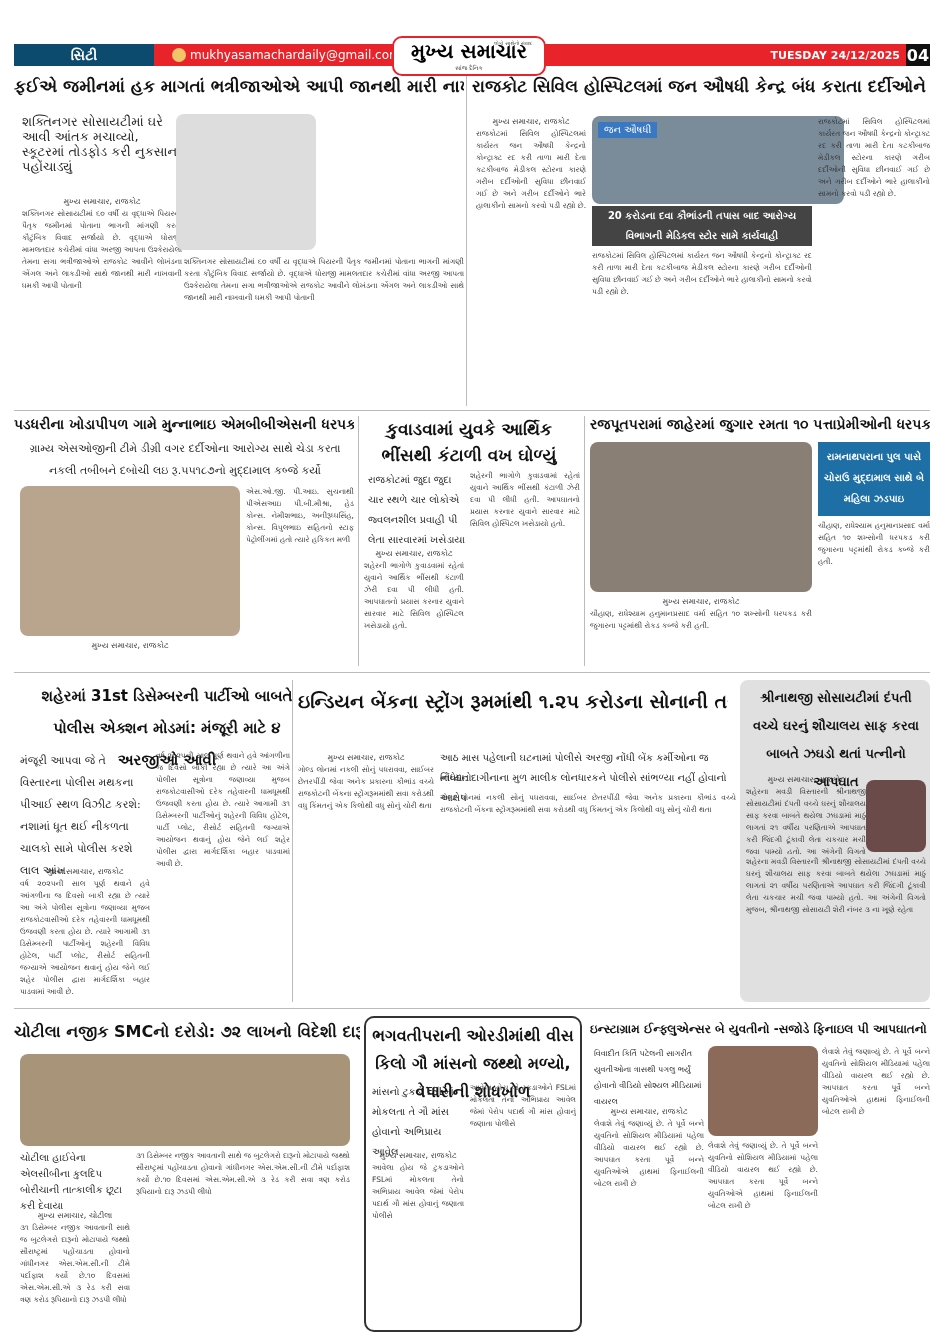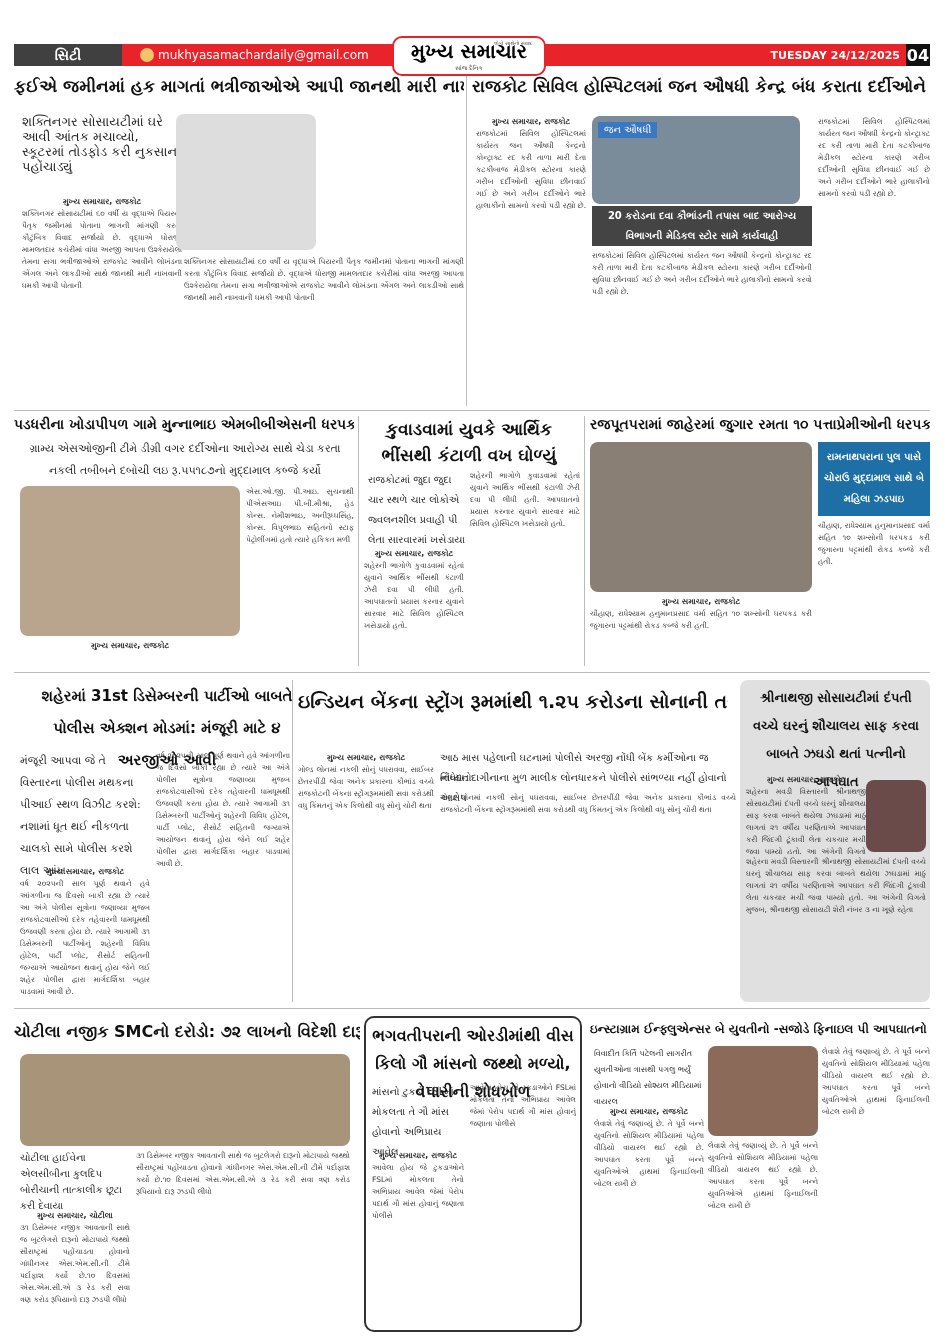--- a/index.html
+++ b/index.html
@@ -1,30 +1,30 @@
 <!DOCTYPE html>
 <html><head>
 <meta charset="utf-8">
 <style>
   *{box-sizing:border-box;margin:0;padding:0}
   body{width:945px;height:1337px;background:#fff;font-family:"DejaVu Sans",sans-serif;color:#111;position:relative;overflow:hidden}
   .mast{position:absolute;top:44px;left:14px;width:916px;height:22px;background:#e8232a;display:flex;align-items:center}
-  .mast .sec{width:108px;height:100%;background:#404040;color:#fff;font-weight:bold;font-size:14px;display:flex;align-items:center;justify-content:center}
+  .mast .sec{width:140px;height:100%;background:#0c4a6e;color:#fff;font-weight:bold;font-size:14px;display:flex;align-items:center;justify-content:center}
   .mast .mail{color:#fff;font-size:12px;margin-left:18px;display:flex;align-items:center;gap:4px}
   .mast .date{margin-left:auto;color:#fff;font-weight:bold;font-size:11px;margin-right:6px}
   .mast .pg{background:#111;color:#fff;font-weight:bold;font-size:16px;width:24px;height:100%;display:flex;align-items:center;justify-content:center}
   .logo{position:absolute;top:36px;left:392px;width:154px;height:40px;background:#fff;border:2px solid #e8232a;border-radius:10px;text-align:center}
   .logo .t{color:#000000;font-weight:bold;font-size:20px;line-height:26px}
   .logo .s{font-size:6px;color:#333}
   .logo .tag{position:absolute;top:2px;right:12px;font-size:5px;color:#333}
   .icon-mail{width:14px;height:14px;border-radius:50%;background:#f2c46a;display:inline-block}
   .hl{position:absolute;font-weight:bold;color:#111;white-space:nowrap;overflow:hidden}
   .sub{position:absolute;font-size:13px;line-height:15px;color:#222}
   .col{position:absolute;font-size:7.5px;line-height:12px;color:#333;text-align:justify;overflow:hidden}
-  .by{font-weight:bold;text-align:center;display:block;font-size:8px}
+  .by{font-weight:normal;text-align:center;display:block;font-size:8px}
   .ph{position:absolute;border-radius:8px;overflow:hidden;background:#9aa}
   .rule-v{position:absolute;width:1px;background:#bbb}
   .rule-h{position:absolute;height:1px;background:#bbb}
   .band{position:absolute;background:#444;color:#fff;font-weight:bold;text-align:center;font-size:13px;line-height:18px}
   .bluebox{position:absolute;background:#1d6fa5;color:#fff;font-weight:bold;text-align:center;font-size:12px;line-height:20px;padding:4px}
   .graybox{position:absolute;background:#e0e0e0;border-radius:8px}
   .framebox{position:absolute;border:2px solid #333;border-radius:10px}
 </style>
 </head>
 <body>
@@ -52,21 +52,21 @@
 </div>
 <div class="ph" style="left:176px;top:114px;width:140px;height:136px;background:#ddd"></div>
 <div class="col" style="left:184px;top:256px;width:280px;height:150px"><span>શક્તિનગર સોસાયટીમાં ૬૦ વર્ષી ય વૃદ્ધાએ પિયરની પૈતૃક જમીનમાં પોતાના ભાગની માંગણી કરતા કૌટુંબિક વિવાદ સર્જાયો છે. વૃદ્ધાએ ધોરાજી મામલતદાર કચેરીમાં વાંધા અરજી આપતા ઉશ્કેરાયેલા તેમના સગા ભત્રીજાઓએ રાજકોટ આવીને લોખંડના એંગલ અને લાકડીઓ સાથે જાનથી મારી નાખવાની ધમકી આપી પોતાની</span></div>
 <div class="rule-v" style="left:466px;top:76px;height:330px"></div>
 
 <div class="hl" style="left:472px;top:76px;width:460px;font-size:17px">રાજકોટ સિવિલ હોસ્પિટલમાં જન ઔષધી કેન્દ્ર બંધ કરાતા દર્દીઓને હાલાકી</div>
 <div class="col" style="left:476px;top:116px;width:110px;height:290px">
   <span class="by">મુખ્ય સમાચાર, રાજકોટ</span>
   <span>રાજકોટમાં સિવિલ હોસ્પિટલમાં કાર્યરત જન ઔષધી કેન્દ્રનો કોન્ટ્રાક્ટ રદ કરી તાળા મારી દેતા કટકીબાજ મેડીકલ સ્ટોરના કારણે ગરીબ દર્દીઓની સુવિધા છીનવાઈ ગઈ છે અને ગરીબ દર્દીઓને ભારે હાલાકીનો સામનો કરવો પડી રહ્યો છે.</span>
 </div>
-<div class="ph" style="left:592px;top:116px;width:208px;height:88px;background:#7a8b99">
+<div class="ph" style="left:592px;top:116px;width:252px;height:88px;background:#7a8b99">
   <div style="position:absolute;left:6px;top:6px;background:#3b78c2;color:#fff;font-size:10px;padding:2px 6px">જન ઔષધી</div>
 </div>
 <div class="band" style="left:592px;top:206px;width:220px;height:40px;font-size:10px;line-height:20px">20 કરોડના દવા કૌભાંડની તપાસ બાદ આરોગ્ય વિભાગની મેડિકલ સ્ટોર સામે કાર્યવાહી</div>
 <div class="col" style="left:592px;top:250px;width:220px;height:156px"><span>રાજકોટમાં સિવિલ હોસ્પિટલમાં કાર્યરત જન ઔષધી કેન્દ્રનો કોન્ટ્રાક્ટ રદ કરી તાળા મારી દેતા કટકીબાજ મેડીકલ સ્ટોરના કારણે ગરીબ દર્દીઓની સુવિધા છીનવાઈ ગઈ છે અને ગરીબ દર્દીઓને ભારે હાલાકીનો સામનો કરવો પડી રહ્યો છે.</span></div>
 <div class="col" style="left:818px;top:116px;width:112px;height:290px"><span>રાજકોટમાં સિવિલ હોસ્પિટલમાં કાર્યરત જન ઔષધી કેન્દ્રનો કોન્ટ્રાક્ટ રદ કરી તાળા મારી દેતા કટકીબાજ મેડીકલ સ્ટોરના કારણે ગરીબ દર્દીઓની સુવિધા છીનવાઈ ગઈ છે અને ગરીબ દર્દીઓને ભારે હાલાકીનો સામનો કરવો પડી રહ્યો છે.</span></div>
 
 <div class="rule-h" style="left:14px;top:410px;width:916px"></div>
 
 <div class="hl" style="left:14px;top:416px;width:340px;font-size:14px">પડધરીના ખોડાપીપળ ગામે મુન્નાભાઇ એમબીબીએસની ધરપકડ</div>
 <div class="sub" style="left:20px;top:438px;width:330px;font-size:11px;line-height:22px;text-align:center">ગ્રામ્ય એસઓજીની ટીમે ડીગ્રી વગર દર્દીઓના આરોગ્ય સાથે ચેડા કરતા નકલી તબીબને દબોચી લઇ રૂ.૫૫૧૮૭નો મુદ્દામાલ કબ્જે કર્યો</div>

